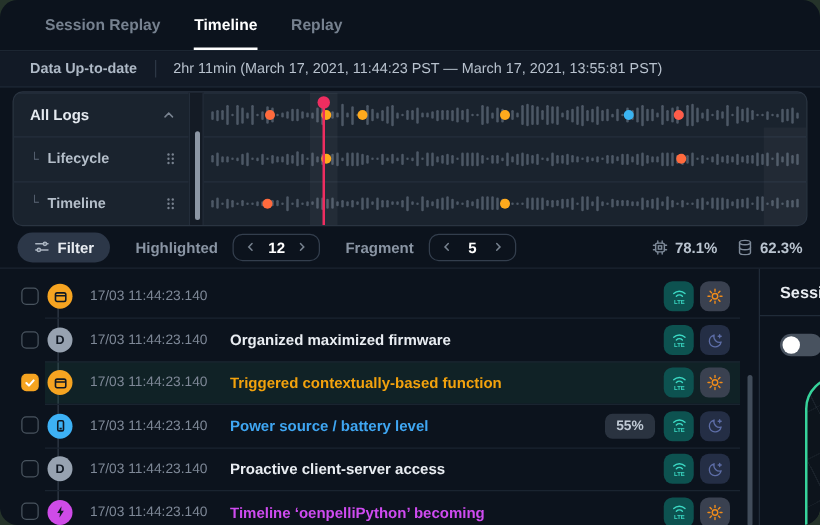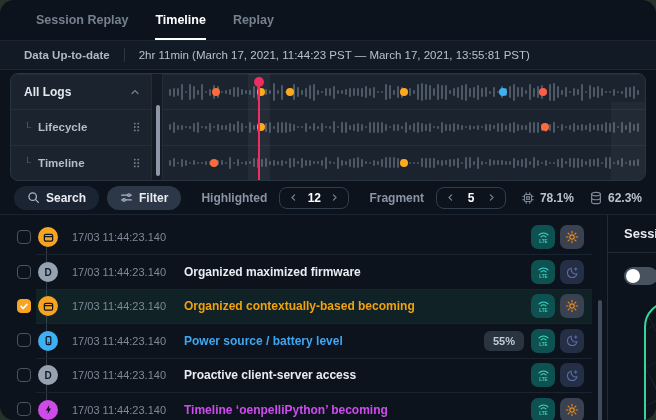--- a/index.html
+++ b/index.html
@@ -535,29 +535,20 @@
             <i style="height:6.6px"></i>
             <i style="height:7.1px"></i>
           </div>
           <span class="dot" style="left:10.5%;background:#ff6a3d"></span>
           <span class="dot" style="left:50%;background:#ffaa1d"></span>
         </div>
       </div>
   </div>
 
   <div class="toolbar">
-    <span class="tb-btn search">
-      <span class="hicon">
-        <svg width="13" height="13" viewBox="0 0 16 16" fill="none" stroke="currentColor" stroke-width="1.6" stroke-linecap="round">
-            <circle cx="7" cy="7" r="4.6"></circle>
-            <path d="M10.6 10.6L14 14"></path>
-          </svg>
-      </span>
-      <span>Search</span>
-    </span>
     <span class="tb-btn filter">
       <span class="hicon">
         <svg width="13" height="13" viewBox="0 0 16 16" fill="none" stroke="currentColor" stroke-width="1.5" stroke-linecap="round">
             <path d="M2 5h8M12.5 5H14M2 11h2M6.5 11H14"></path>
             <circle cx="11" cy="5" r="1.6"></circle>
             <circle cx="5" cy="11" r="1.6"></circle>
           </svg>
       </span>
       <span>Filter</span>
     </span>
@@ -684,21 +675,21 @@
             </span>
           </div>
   <div class="rowbody">
     <span class="evicon" style="background:#f6a421">
               <svg width="11" height="11" viewBox="0 0 12 12" fill="none" stroke="#101823" stroke-width="1.4">
                 <rect x="1.5" y="2.5" width="9" height="7.5" rx="1.5"></rect>
                 <path d="M1.5 5h9"></path>
               </svg>
             </span>
     <span class="time">17/03 11:44:23.140</span>
-    <span class="msg" style="color:#f2a20d">Organized contextually-based becoming</span>
+    <span class="msg" style="color:#f2a20d">Triggered contextually-based function</span>
     <span class="spacer"></span>
 
     <span class="badge lte">
               <svg width="15" height="15" viewBox="0 0 16 16">
                 <g fill="none" stroke="#3bd9c4" stroke-width="1.2" stroke-linecap="round">
                   <path d="M3.2 5.2a6.8 6.8 0 0 1 9.6 0"></path>
                   <path d="M5.4 7.4a3.7 3.7 0 0 1 5.2 0"></path>
                 </g>
                 <text x="8" y="13.8" text-anchor="middle" font-size="5" font-weight="bold" fill="#3bd9c4" font-family="Liberation Sans, sans-serif">LTE</text>
               </svg>

